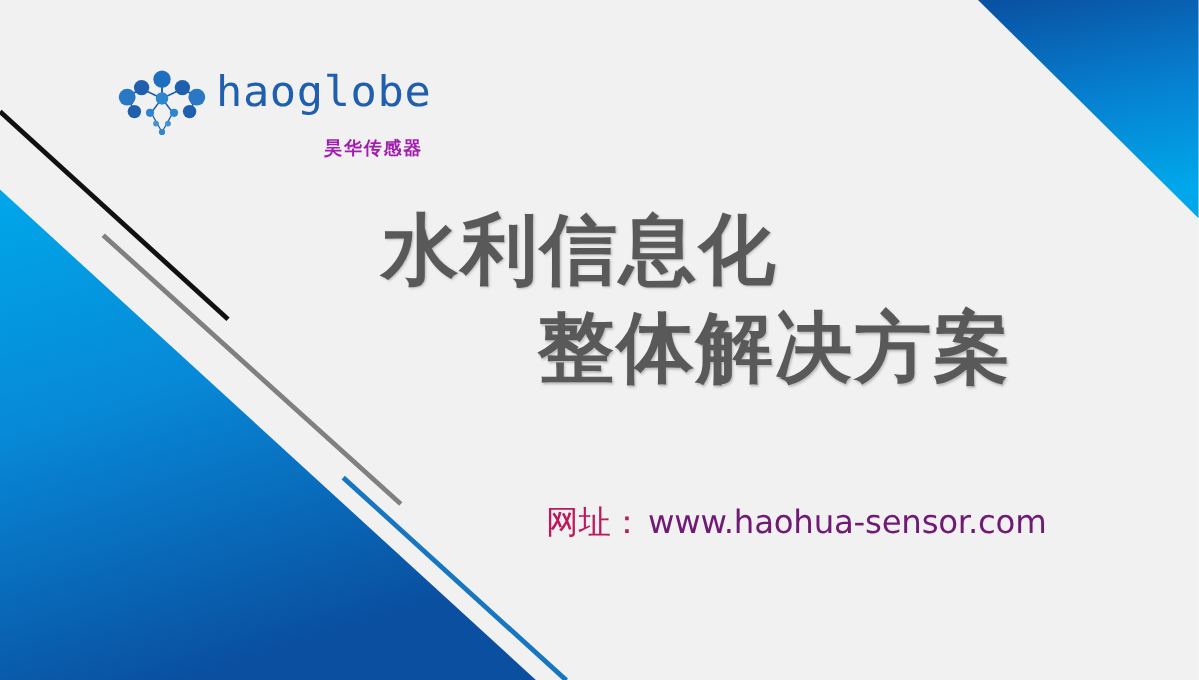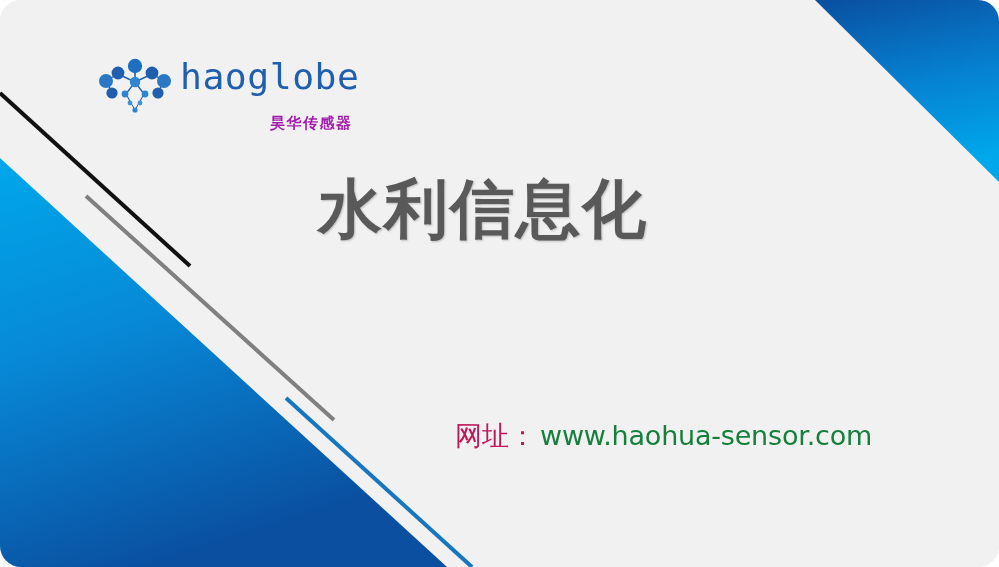--- a/index.html
+++ b/index.html
@@ -7,21 +7,20 @@
     padding: 0;
     background: #ffffff;
   }
   #slide {
     position: relative;
     width: 999px;
     height: 567px;
     overflow: hidden;
     background: #f1f1f1;
     font-family: "Liberation Sans", "DejaVu Sans", sans-serif;
-    border-radius: 21px;
   }
 
   
   #bg-shapes {
     position: absolute;
     inset: 0;
     width: 999px;
     height: 567px;
   }
 
@@ -98,21 +97,21 @@
     font-size: 27px;
     line-height: 34px;
     font-weight: 400;
     color: #be185d;
   }
   #website-url {
     font-family: "DejaVu Sans", "Liberation Sans", sans-serif;
     font-size: 27px;
     line-height: 34px;
     font-weight: 400;
-    color: #15803d;
+    color: #701a75;
     letter-spacing: -0.2px;
     margin-left: 4px;
   }
 </style>
 </head>
 <body>
 
 <div id="slide">
 
   <svg id="bg-shapes" viewBox="0 0 999 567" preserveAspectRatio="none">
@@ -177,20 +176,21 @@
     </svg>
 
     <div id="logo-text">
       <div id="wordmark">haoglobe</div>
       <div id="wordmark-cn">昊华传感器</div>
     </div>
   </div>
 
   <div id="title-block">
     <div class="title-line" id="title-line-1">水利信息化</div>
+    <div class="title-line" id="title-line-2">整体解决方案</div>
   </div>
 
   <div id="website-block">
     <span id="website-label">网址：</span>
     <span id="website-url">www.haohua-sensor.com</span>
   </div>
 
 </div>
 
 </body></html>

